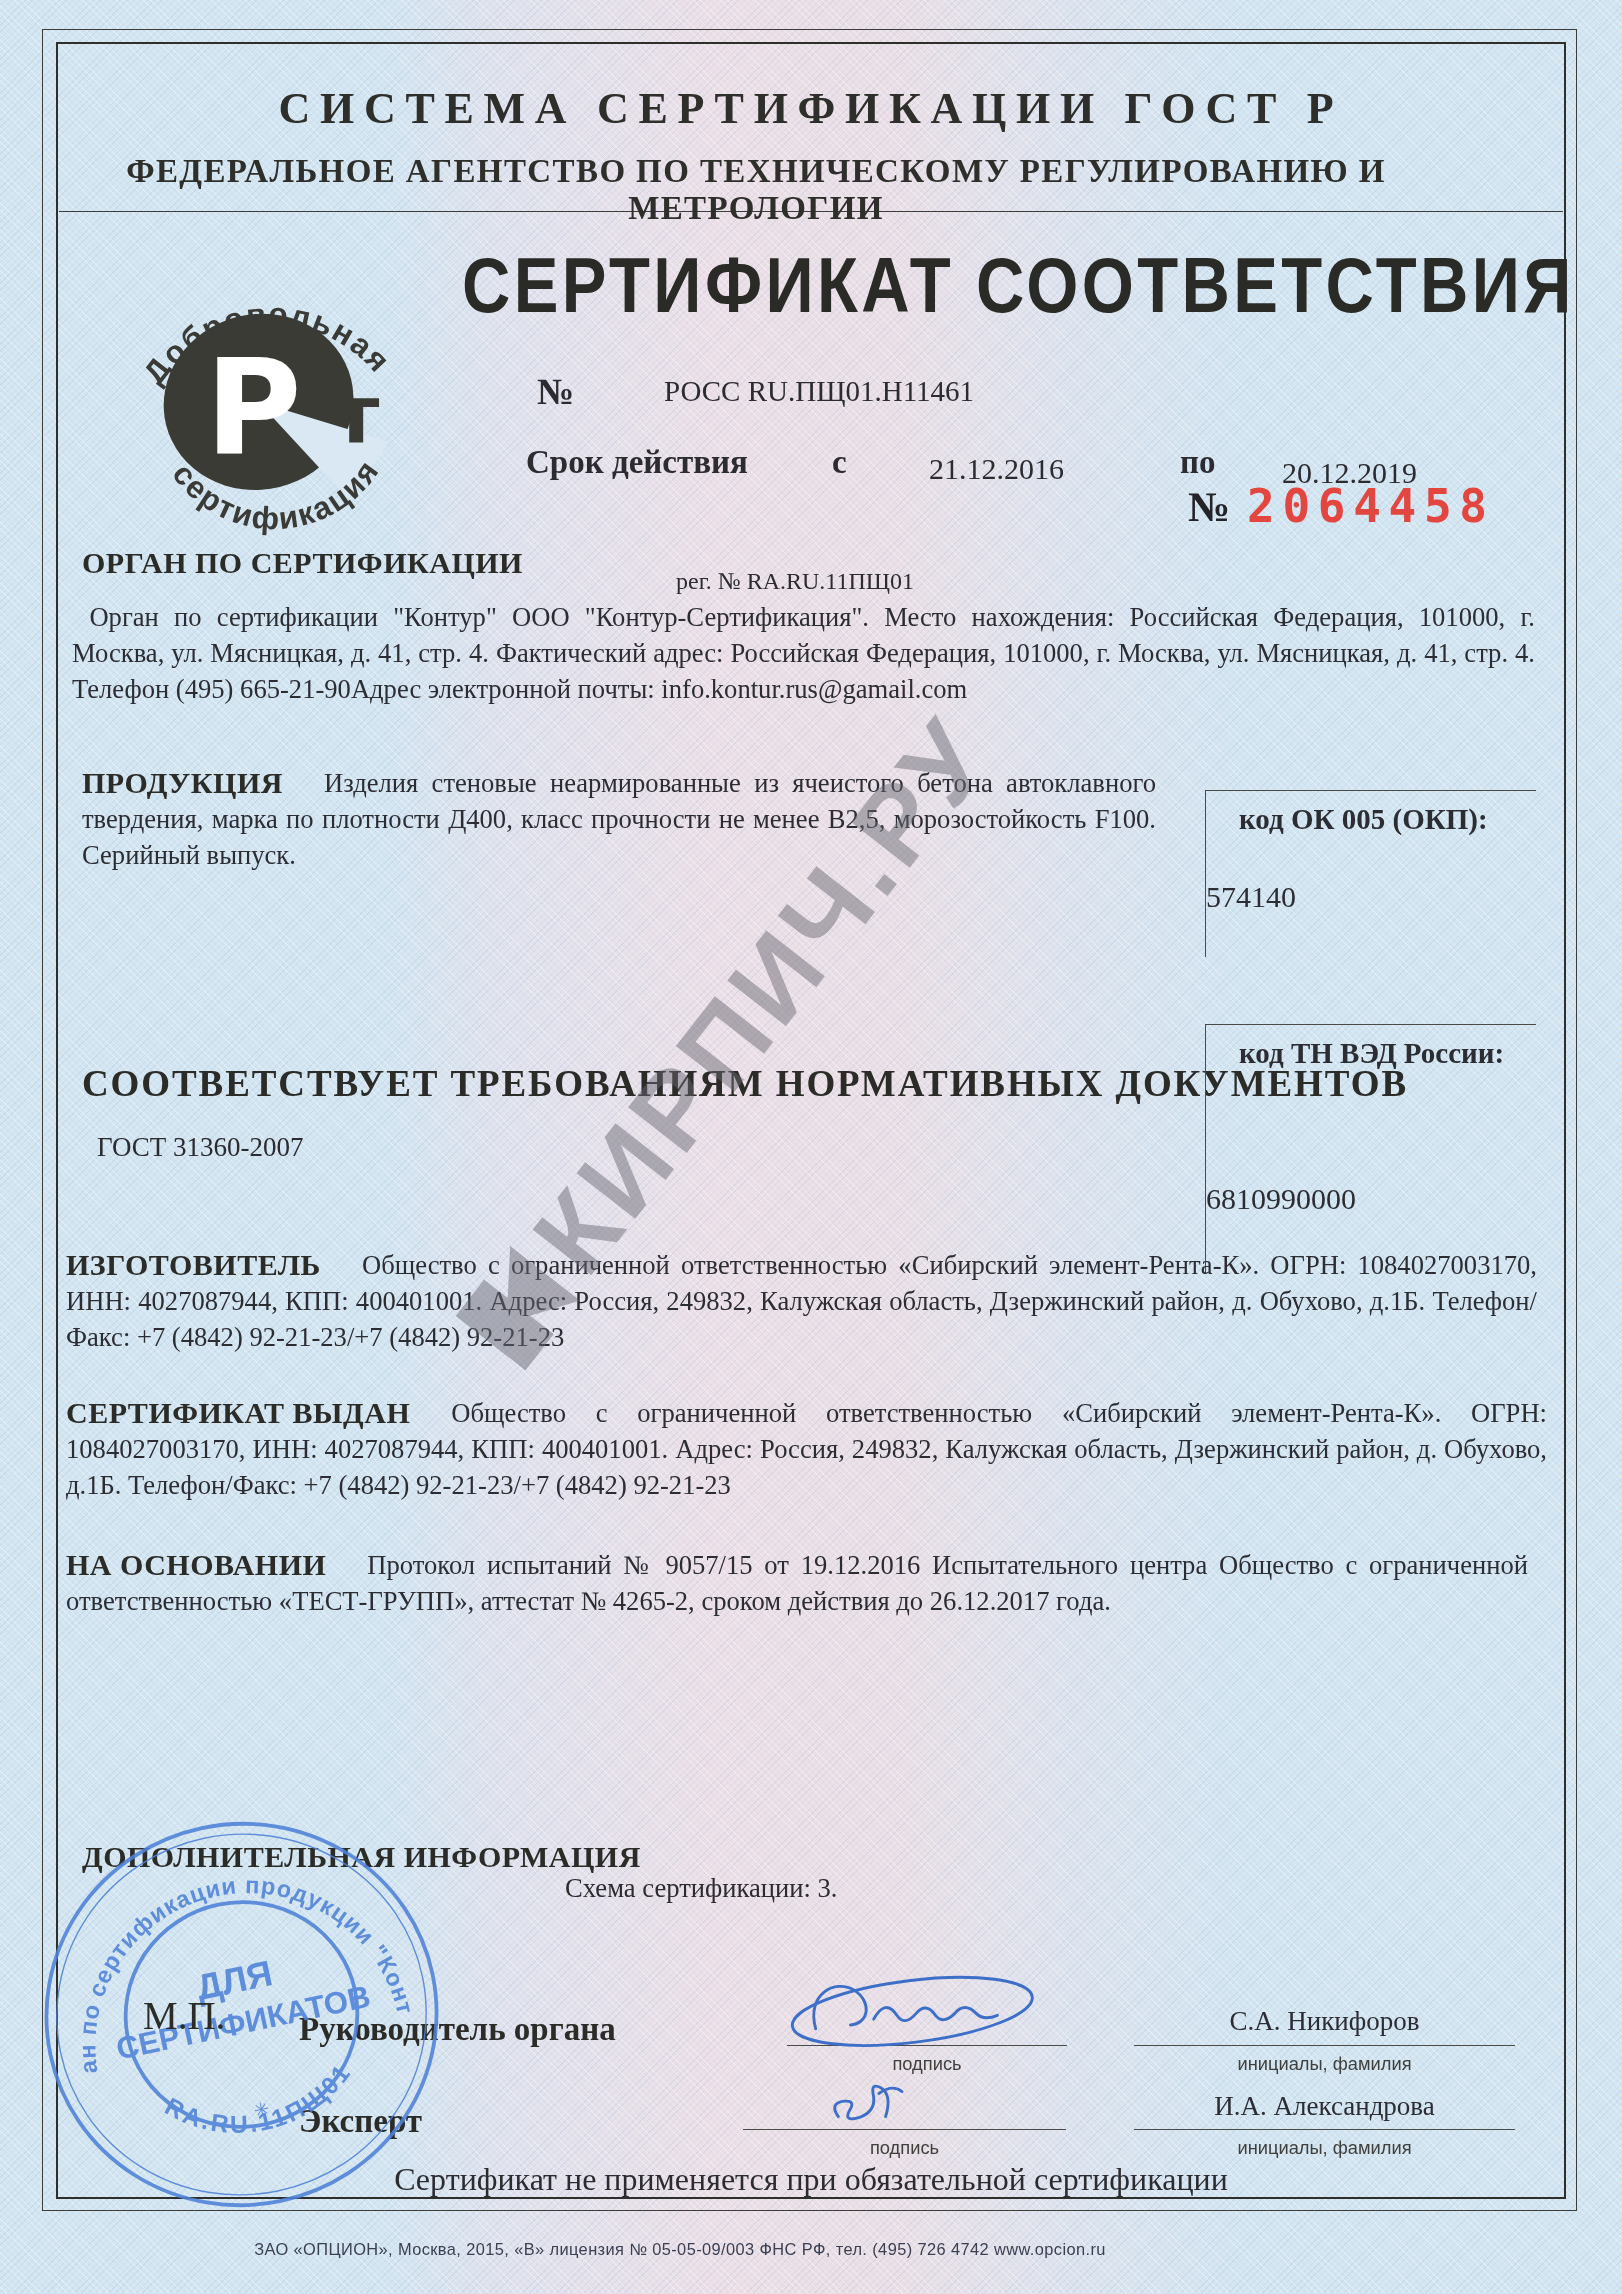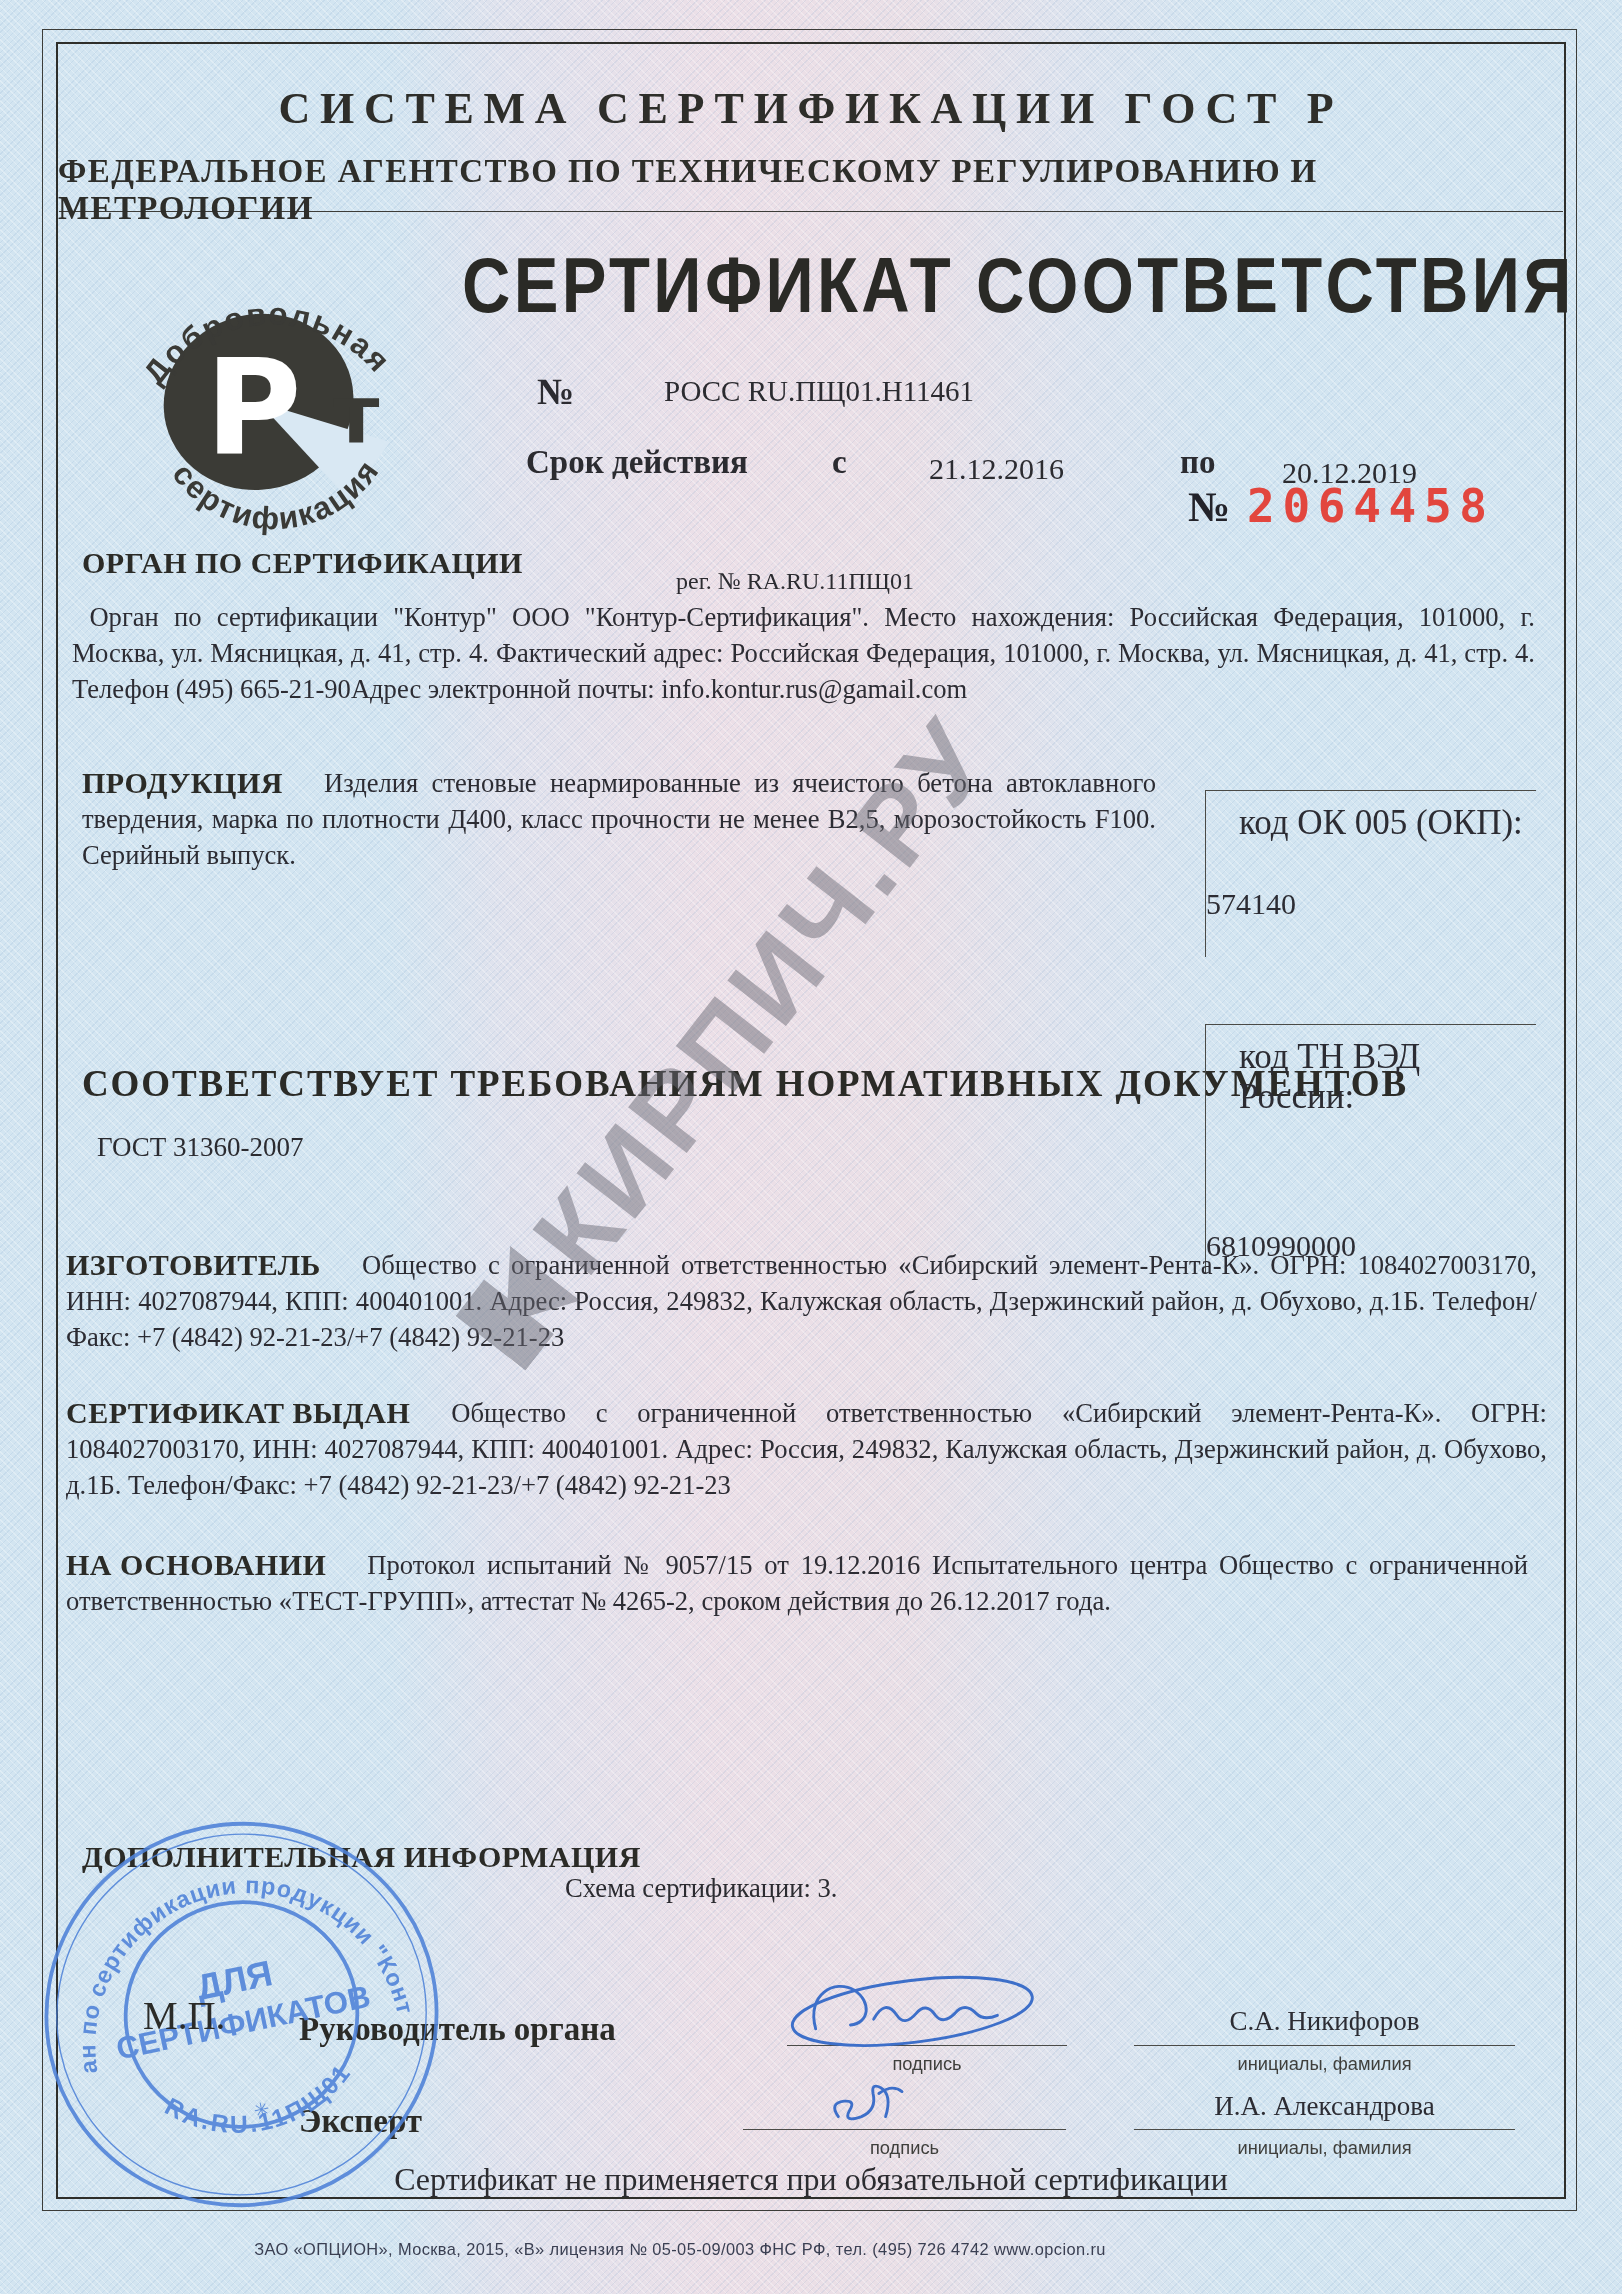--- a/index.html
+++ b/index.html
@@ -11,42 +11,42 @@
       repeating-linear-gradient(45deg, rgba(255,255,255,.30) 0 1px, transparent 1px 4.8px),
       repeating-linear-gradient(-45deg, rgba(120,160,200,.15) 0 1px, transparent 1px 4.8px),
       linear-gradient(90deg,#d3e5f1 0%,#d3e5f1 24%,#e0e2ed 31%,#ecdfe7 44%,#eadfe6 56%,#dde3ee 66%,#d3e5f1 76%,#d3e5f1 100%);
   }
   .frame-outer{position:absolute;left:42px;top:29px;width:1533px;height:2180px;border:1.9px solid #3c3c38;}
   .frame-inner{position:absolute;left:56px;top:42px;width:1506px;height:2153px;border:2.9px solid #2e2e2a;}
   .header-sep{position:absolute;left:59px;top:211px;width:1504px;border-top:1.9px solid #3c3c38;}
   .abs{position:absolute;}
   .serif{font-family:"Liberation Serif","DejaVu Serif",serif;}
   .header1{left:58px;top:83px;width:1506px;text-align:center;font-size:44px;font-weight:bold;letter-spacing:9.7px;color:#2e2e2a;}
-  .header2{left:58px;top:153px;width:1396px;font-size:33px;font-weight:bold;letter-spacing:1.4px;color:#2e2e2a;}
+  .header2{left:58px;top:153px;width:1396px;text-align:center;font-size:33px;font-weight:bold;letter-spacing:1.4px;color:#2e2e2a;}
   .doc-title{left:462px;top:241px;font-family:"Liberation Sans","DejaVu Sans",sans-serif;font-size:77px;font-weight:bold;letter-spacing:3.9px;color:#2a2a26;transform:scaleX(.87);transform-origin:left center;white-space:nowrap;}
   .no-label{left:537px;top:370px;font-size:37px;font-weight:600;}
   .no-value{left:664px;top:375px;font-size:29px;}
   .validity-label{left:526px;top:444px;font-size:33px;font-weight:bold;}
   .from-label{left:832px;top:444px;font-size:33px;font-weight:bold;}
   .date-from{left:929px;top:452px;font-size:30px;}
   .to-label{left:1180px;top:444px;font-size:33px;font-weight:bold;}
   .date-to{left:1282px;top:456px;font-size:30px;}
   .blank-no{left:1188px;top:483px;font-size:42px;font-weight:600;color:#23232a;}
   .blank-num{left:1247px;top:479px;font-family:"DejaVu Sans Mono",monospace;font-size:46px;font-weight:bold;letter-spacing:7.7px;color:#e2463e;}
   .h-section{font-size:30px;font-weight:bold;color:#2b2b27;letter-spacing:0.5px;}
   .h-float{float:left;font-size:30px;font-weight:bold;color:#2b2b27;letter-spacing:0.5px;margin-right:41px;line-height:36px;}
   .para{font-size:26.6px;line-height:36px;text-align:justify;color:#2c2c33;}
   .organ-head{left:82px;top:546px;}
   .organ-reg{left:676px;top:568px;font-size:24px;}
   .organ-text{left:72px;top:599px;width:1463px;text-indent:17.4px;}
   .product-block{left:82px;top:765px;width:1074px;}
   .code-box{border-top:1.9px solid #4a4a46;border-left:1.9px solid #4a4a46;}
   .code-box1{left:1205px;top:790px;width:330px;height:166px;}
   .code-box2{left:1205px;top:1024px;width:330px;height:249px;}
-  .code-label{padding:11.6px 0 0 33px;font-size:35px;color:#2c2c33;}
+  .code-label{padding:11.6px 0 0 33px;font-size:29px;color:#2c2c33;font-weight:bold;}
   .code-value{text-align:left;font-size:30px;color:#2c2c33;}
   .cv1{margin-top:44px;}
   .cv2{margin-top:112px;}
   .conform-head{left:82px;top:1062px;font-size:37px;letter-spacing:1.9px;}
   .gost{left:97px;top:1132px;font-size:27px;}
   .maker-block{left:66px;top:1247px;width:1471px;}
   .issued-block{left:66px;top:1395px;width:1481px;}
   .basis-block{left:66px;top:1547px;width:1462px;}
   .add-head{left:82px;top:1840px;}
   .add-text{left:565px;top:1873px;font-size:26.6px;}

